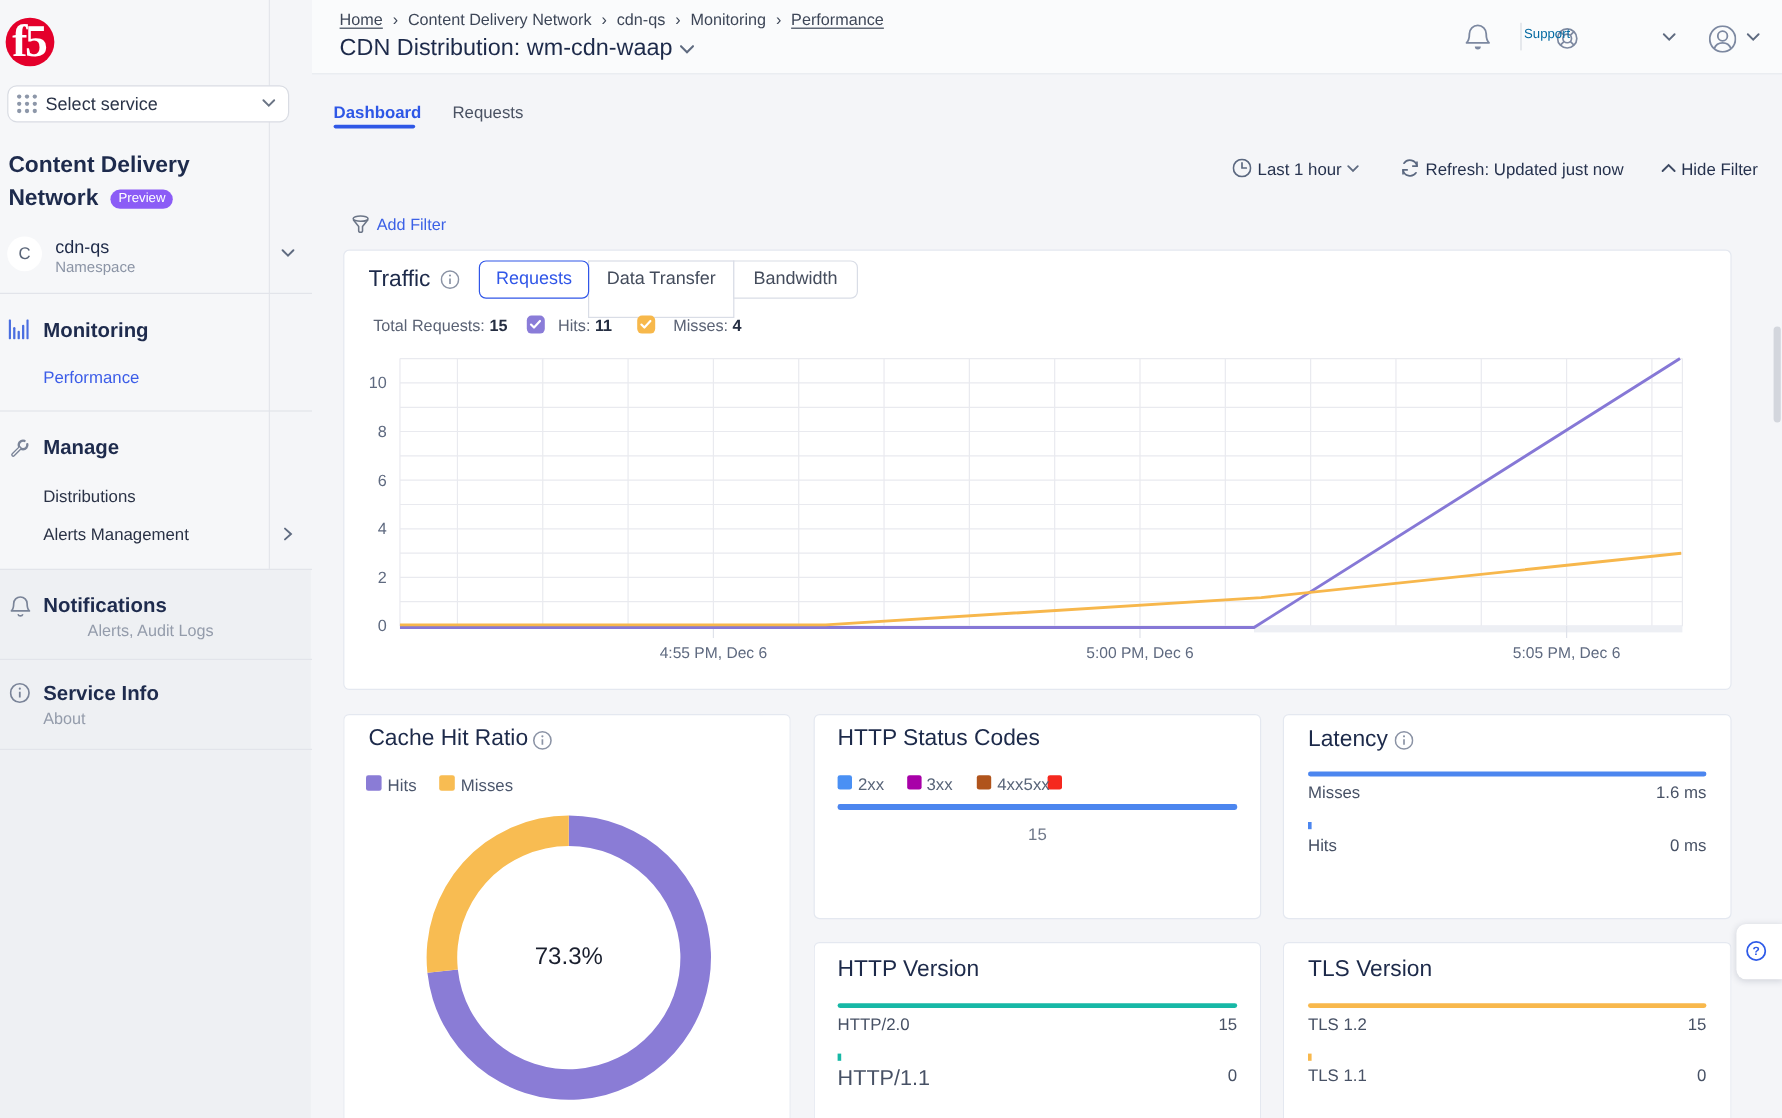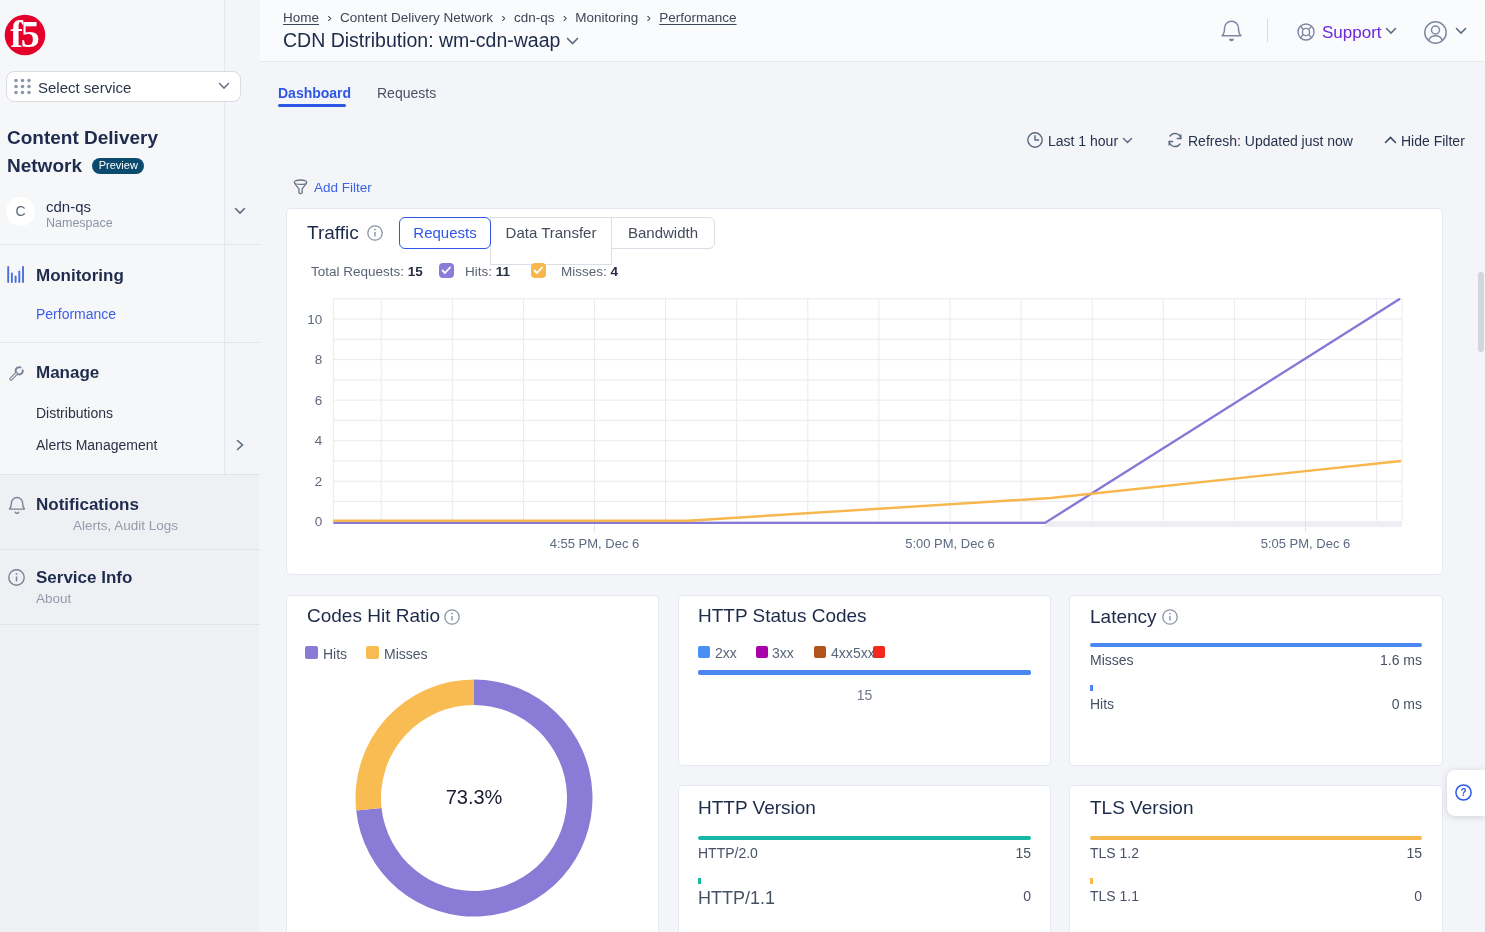--- a/index.html
+++ b/index.html
@@ -44,21 +44,21 @@
       <circle cx="3" cy="14.5" r="1.8"></circle>
         <circle cx="9.5" cy="14.5" r="1.8"></circle>
         <circle cx="16" cy="14.5" r="1.8"></circle>
     </g>
   </svg>
   <div class="abs" style="left:38px; top:79px; font-size:15px; color:#2b3448;">Select service</div>
   <svg class="abs" style="left:218px; top:82px;" width="12" height="8" viewBox="0 0 12 8">
       <path d="M1.5 1.5 L6 6 L10.5 1.5" fill="none" stroke="#6b7585" stroke-width="1.6" stroke-linecap="round"></path>
     </svg>
 
-  <div class="abs" style="left:7px; top:124px; width:250px; font-size:19px; line-height:27.5px; font-weight:700; color:#1e2b4d;">Content Delivery<br>Network <span style="display:inline-block; margin-left:5px; vertical-align:3px; background:#0c4a6e; color:#fff; font-size:11px; font-weight:400; border-radius:8px; height:16px; line-height:15.5px; padding:0 6.5px;">Preview</span></div>
+  <div class="abs" style="left:7px; top:124px; width:250px; font-size:19px; line-height:27.5px; font-weight:700; color:#1e2b4d;">Content Delivery<br>Network <span style="display:inline-block; margin-left:5px; vertical-align:3px; background:#8b5cf6; color:#fff; font-size:11px; font-weight:400; border-radius:8px; height:16px; line-height:15.5px; padding:0 6.5px;">Preview</span></div>
 
   <div class="abs" style="left:6px; top:197px; width:29px; height:29px; background:#fff; border-radius:50%; text-align:center; line-height:29px; font-size:14px; color:#5a6578;">C</div>
   <div class="abs" style="left:46px; top:198px; font-size:15px; font-weight:500; color:#1f2b49;">cdn-qs</div>
   <div class="abs" style="left:46px; top:216px; font-size:12.5px; color:#8b94a5;">Namespace</div>
   <svg class="abs" style="left:234px; top:207px;" width="12" height="8" viewBox="0 0 12 8">
       <path d="M1.5 1.5 L6 6 L10.5 1.5" fill="none" stroke="#5f6b80" stroke-width="1.6" stroke-linecap="round"></path>
     </svg>
 
   <div class="sb-divider" style="top:244px;"></div>
 
@@ -136,21 +136,21 @@
   <svg class="abs" style="left:1037px; top:23px;" width="18" height="18" viewBox="0 0 18 18">
     <circle cx="9" cy="9" r="8" fill="none" stroke="#7c88a0" stroke-width="1.4"></circle>
     <circle cx="9" cy="9" r="3.6" fill="none" stroke="#7c88a0" stroke-width="1.4"></circle>
     <g stroke="#7c88a0" stroke-width="1.4" transform="rotate(45 9 9)">
         <line x1="9" y1="1" x2="9" y2="5.4"></line>
         <line x1="9" y1="12.6" x2="9" y2="17"></line>
         <line x1="1" y1="9" x2="5.4" y2="9"></line>
         <line x1="12.6" y1="9" x2="17" y2="9"></line>
       </g>
   </svg>
-  <div class="abs" style="left:1062px; top:23px; font-size:17px; font-weight:500; color:#6d28d9;">Support</div>
+  <div class="abs" style="left:1010px; top:23px; font-size:11px; font-weight:500; color:#0369a1;">Support</div>
   <svg class="abs" style="left:1125px; top:27px;" width="12" height="8" viewBox="0 0 12 8">
       <path d="M1.5 1.5 L6 6 L10.5 1.5" fill="none" stroke="#5f6b80" stroke-width="1.6" stroke-linecap="round"></path>
     </svg>
 
   <svg class="abs" style="left:1164px; top:21px;" width="23" height="23" viewBox="0 0 23 23">
     <circle cx="11.5" cy="11.5" r="10.7" fill="none" stroke="#7c88a0" stroke-width="1.5"></circle>
     <circle cx="11.5" cy="9" r="4" fill="none" stroke="#7c88a0" stroke-width="1.5"></circle>
     <path d="M4.5 19.5 a7.5 7.5 0 0 1 14 0" fill="none" stroke="#7c88a0" stroke-width="1.5"></path>
   </svg>
   <svg class="abs" style="left:1195px; top:27px;" width="12" height="8" viewBox="0 0 12 8">
@@ -252,21 +252,21 @@
   <text x="36.3" y="156.1" text-anchor="end" font-size="13.5" fill="#5f6a80">8</text>
   <text x="36.3" y="115.6" text-anchor="end" font-size="13.5" fill="#5f6a80">10</text>
   <text x="308.5" y="340.2" text-anchor="middle" font-size="13" fill="#5f6a80">4:55 PM, Dec 6</text>
   <text x="664.0" y="340.2" text-anchor="middle" font-size="13" fill="#5f6a80">5:00 PM, Dec 6</text>
   <text x="1019.5" y="340.2" text-anchor="middle" font-size="13" fill="#5f6a80">5:05 PM, Dec 6</text>
   <path d="M47.3 314.9 L759 314.9 L1114 90.8" fill="none" stroke="#8678d6" stroke-width="2.4"></path>
   <path d="M47.3 312.7 L402 312.7 L765 290.0 L1115 253.0" fill="none" stroke="#f7b74c" stroke-width="2.4"></path>
 </svg>
 
 <div class="card" style="left:286px; top:595px; width:373px; height:337px; border-bottom:none; border-radius:5px 5px 0 0;"></div>
-<div class="abs ctitle" style="left:307px; top:605px;">Codes Hit Ratio</div>
+<div class="abs ctitle" style="left:307px; top:605px;">Cache Hit Ratio</div>
 <svg class="abs" style="left:444px; top:609px;" width="16" height="16" viewBox="0 0 16 16">
   <circle cx="8" cy="8" r="7.2" fill="none" stroke="#8b93a5" stroke-width="1.3"></circle>
   <line x1="8" y1="7" x2="8" y2="11.6" stroke="#8b93a5" stroke-width="1.4"></line>
   <circle cx="8" cy="4.6" r="0.9" fill="#8b93a5"></circle>
 </svg>
 <div class="abs" style="left:305px; top:646px; width:13px; height:13px; background:#8a7cd6; border-radius:2px;"></div>
 <div class="abs" style="left:323px; top:646px; font-size:14px; color:#4c576d;">Hits</div>
 <div class="abs" style="left:366px; top:646px; width:13px; height:13px; background:#f8bc52; border-radius:2px;"></div>
 <div class="abs" style="left:384px; top:646px; font-size:14px; color:#4c576d;">Misses</div>
 <svg class="abs" style="left:352px; top:676px;" width="244" height="244" viewBox="0 0 244 244">

